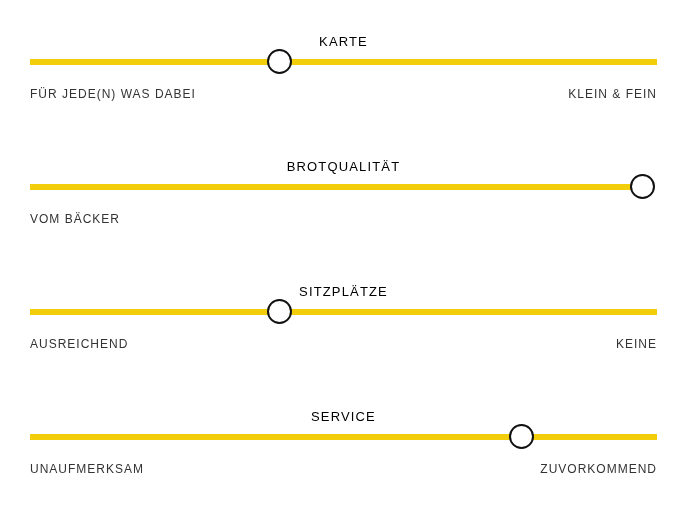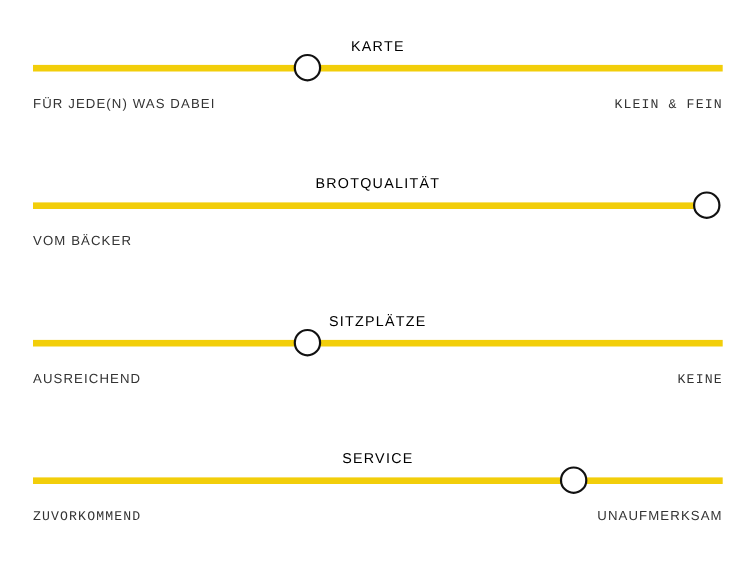--- a/index.html
+++ b/index.html
@@ -82,21 +82,20 @@
   .slider-label {
     font-size: 12px;
     letter-spacing: 1.0px;
     color: #333333;
     text-transform: uppercase;
     white-space: nowrap;
     line-height: 14px;
   }
   .slider-label.right {
     text-align: left;
-    font-family: Liberation Mono, monospace;
   }
 </style>
 </head>
 <body>
 
 <div id="page">
 
   <div class="slider-group" style="top:62px">
     <div class="slider-title">KARTE</div>
     <div class="slider-track-wrap">
@@ -132,18 +131,18 @@
     </div>
   </div>
 
   <div class="slider-group" style="top:437px">
     <div class="slider-title">SERVICE</div>
     <div class="slider-track-wrap">
       <div class="slider-track" style="width:627px"></div>
       <div class="slider-handle" style="left:492px"></div>
     </div>
     <div class="slider-labels">
+      <span class="slider-label">UNAUFMERKSAM</span>
       <span class="slider-label right">ZUVORKOMMEND</span>
-      <span class="slider-label">UNAUFMERKSAM</span>
     </div>
   </div>
 
 </div>
 
 </body></html>

